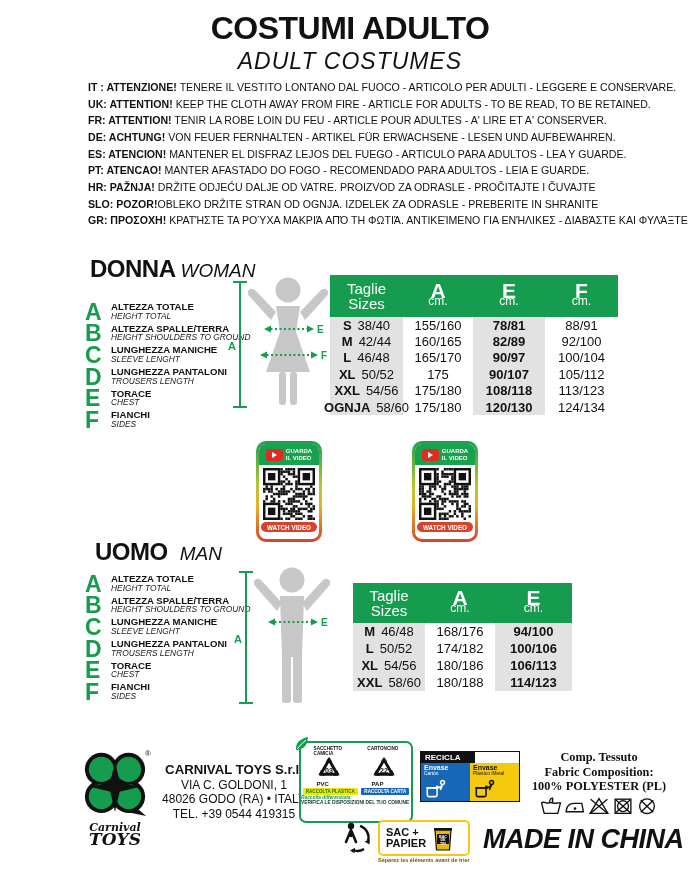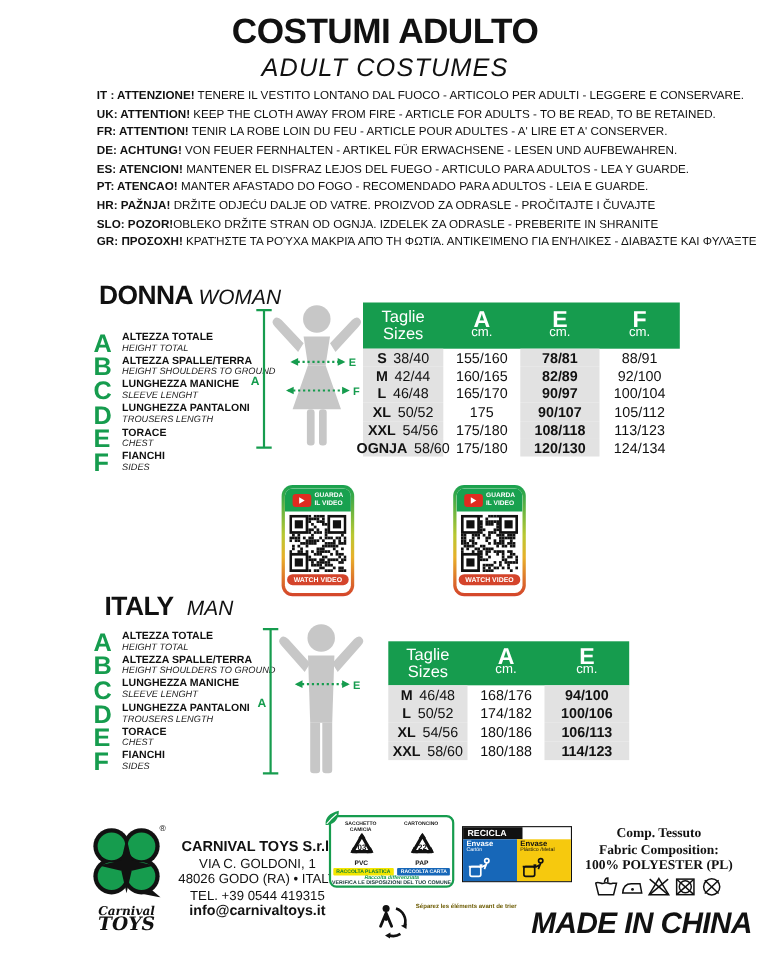--- a/index.html
+++ b/index.html
@@ -41,21 +41,21 @@
   .yt{width:17px;height:12px;background:#e02b20;border-radius:3px;position:relative;flex:none;}
   .yt:after{content:"";position:absolute;left:6.5px;top:3px;border-left:5px solid #fff;border-top:3px solid transparent;border-bottom:3px solid transparent;}
   .qr-top-text{color:#fff;font-size:6px;font-weight:700;line-height:6.5px;text-align:left;}
   svg.qr-modules{width:52px;height:52px;margin:3px 0 2px 0;}
   .qr-bottom{background:#d4442b;color:#fff;font-size:6.3px;font-weight:700;border-radius:6px;padding:1.5px 6px;margin-bottom:3px;white-space:nowrap;}
   
   .company{width:168px;text-align:center;line-height:14.5px;font-size:12px;}
   .company .name{font-size:13.2px;font-weight:700;}
   .company .bold{font-weight:700;font-size:13px;}
   .logo-script{width:78px;text-align:center;font-family:"DejaVu Serif",serif;font-style:italic;font-weight:700;line-height:15px;}
-  .eco-box{width:114px;height:66px;border:2px solid #169c4e;border-radius:7px;background:#fff;box-sizing:border-box;text-align:center;}
+  .eco-box{width:114px;height:82px;border:2px solid #169c4e;border-radius:7px;background:#fff;box-sizing:border-box;}
   .eco-lbl{font-size:4.6px;font-weight:700;line-height:5px;}
   .eco-mat{font-size:6px;font-weight:700;line-height:6px;}
   .eco-badge{font-size:4.6px;font-weight:700;padding:1px 3px;border-radius:1px;display:inline-block;}
   .eco-note1{font-size:4.8px;font-weight:700;font-style:italic;color:#169c4e;}
   .eco-note2{font-size:4.8px;font-weight:700;color:#133;}
   .recicla{width:100px;border:1.5px solid #111;box-sizing:border-box;background:#fff;}
   .recicla-head{background:#111;color:#fff;font-size:8px;font-weight:700;padding:1px 4px;width:55%;box-sizing:border-box;}
   .recicla-body{display:flex;}
   .recicla-cell{width:50%;height:38px;box-sizing:border-box;padding:2px 3px;line-height:6px;}
   .rc-blue{background:#1767b8;color:#fff;}
@@ -572,21 +572,21 @@
           <rect x="32" y="4" width="6" height="6" fill="#111"></rect>
           <rect x="0" y="28" width="14" height="14" fill="#111"></rect>
           <rect x="2" y="30" width="10" height="10" fill="#fff"></rect>
           <rect x="4" y="32" width="6" height="6" fill="#111"></rect>
         </svg>
       <span class="qr-bottom">WATCH VIDEO</span>
     </div>
   </div>
 
   <div class="abs sec-title" style="left:95px;top:538px;">
-    <span>ITALY</span><span class="en" style="margin-left:12px;">MAN</span>
+    <span>UOMO</span><span class="en" style="margin-left:12px;">MAN</span>
   </div>
 
   <div class="abs legend" style="left:85px;top:573px;">
     <div class="leg-item">
         <span class="leg-letter">A</span>
         <div class="leg-text">
           <div class="leg-it">ALTEZZA TOTALE</div>
           <div class="leg-en">HEIGHT TOTAL</div>
         </div>
       </div>
@@ -718,21 +718,20 @@
       <div style="font-size:11px;">Carnival</div>
       <div style="font-size:17px;margin-top:-3px;">TOYS</div>
     </div>
   </div>
 
   <div class="abs company" style="left:150px;top:763px;">
     <div class="name">CARNIVAL TOYS S.r.l.</div>
     <div>VIA C. GOLDONI, 1</div>
     <div>48026 GODO (RA) • ITALY</div>
     <div>TEL. +39 0544 419315</div>
-    <div class="bold">info@carnivaltoys.it</div>
   </div>
 
   <div class="abs eco-box" style="left:299px;top:741px;">
     <svg class="abs" style="left:-8px;top:-8px;" width="18" height="18" viewBox="0 0 18 18">
       <path d="M3 15 Q2 5 15 2 Q15 13 5 15 Z" fill="#169c4e"></path>
         <path d="M4 14 Q8 9 13 5" stroke="#fff" stroke-width="1" fill="none"></path>
     </svg>
     <div style="display:flex;justify-content:space-around;margin-top:3px;">
       <div class="eco-lbl"><span>SACCHETTO</span><br><span>CAMICIA</span></div>
       <div class="eco-lbl">CARTONCINO</div>
@@ -834,19 +833,30 @@
   <div class="abs" style="left:338px;top:820px;display:flex;align-items:flex-start;gap:6px;">
     <svg width="34" height="34" viewBox="0 0 34 34">
       <circle cx="13" cy="6" r="3.2" fill="#111"></circle>
       <path d="M13 10 L8 22 M13 10 L18 22 M13 10 L13 16" stroke="#111" stroke-width="2.6" stroke-linecap="round" fill="none"></path>
       <path d="M22 6 A12 12 0 0 1 30 21" stroke="#111" stroke-width="2.4" fill="none"></path>
       <polygon points="31.5,24.5 26.5,21.5 31.8,19.5" fill="#111"></polygon>
       <path d="M26 29 A12 12 0 0 1 15 30" stroke="#111" stroke-width="2.4" fill="none"></path>
       <polygon points="12,30.5 17,27.8 16.5,33.2" fill="#111"></polygon>
     </svg>
     <div>
+      <div class="sac-box">
+        <div class="sac-text"><span>SAC +</span><br><span>PAPIER</span></div>
+        <svg width="24" height="28" viewBox="0 0 24 28">
+          <path d="M4 6 H20 L18.5 26 H5.5 Z" fill="#e7b50c" stroke="#111" stroke-width="1.2"></path>
+          <rect x="3" y="4" width="18" height="2.4" fill="#111"></rect>
+          <rect x="6" y="10" width="12" height="10" rx="1" fill="#111"></rect>
+          <text x="12" y="13.6" text-anchor="middle" class="bac-text">BAC</text>
+          <text x="12" y="17.2" text-anchor="middle" class="bac-text">DE</text>
+          <text x="12" y="20.8" text-anchor="middle" class="bac-text">TRI</text>
+        </svg>
+      </div>
       <div class="sac-caption" style="text-align:right;margin-top:1px;">Séparez les éléments avant de trier</div>
     </div>
   </div>
 
   <div class="abs madein" style="left:483px;top:824px;">MADE IN CHINA</div>
 
 </div>
 
 </body></html>

